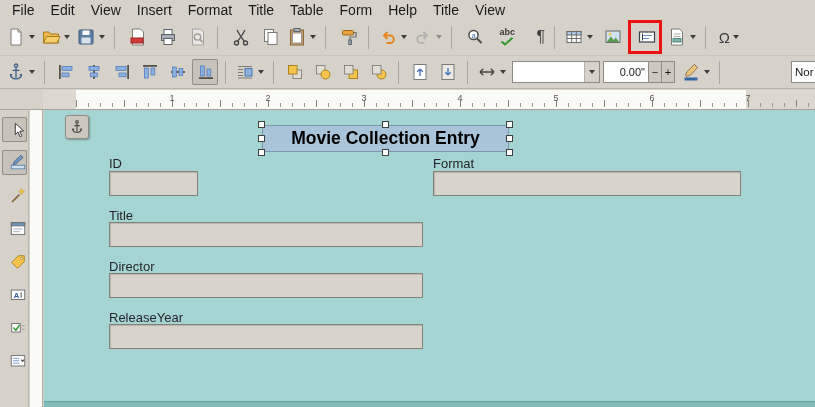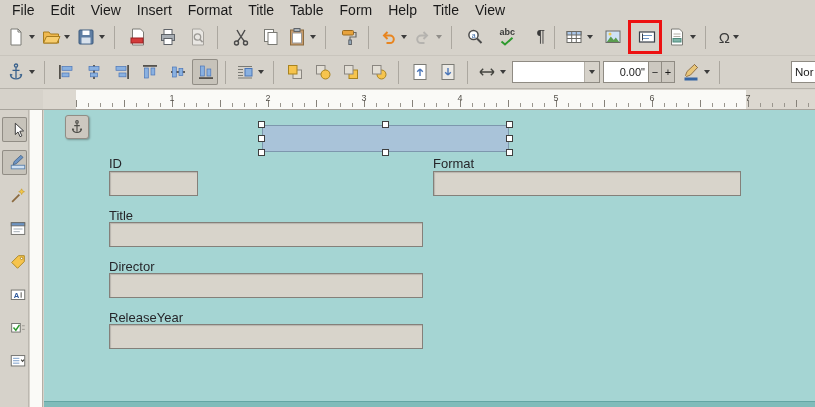--- a/index.html
+++ b/index.html
@@ -438,20 +438,21 @@
 
     <div class="anchor-marker">
       <svg width="16" height="16" viewBox="0 0 20 20">
           <circle cx="10" cy="3.6" r="1.6" fill="none" stroke="#4b4b46" stroke-width="1.4"></circle>
           <path d="M10 5.2V16M6.5 8.3h7M4.3 12.3c.5 2.8 2.8 4.5 5.7 4.5s5.2-1.7 5.7-4.5" fill="none" stroke="#4b4b46" stroke-width="1.4"></path>
           <path d="M4.3 12.3l2 .9M15.7 12.3l-2 .9" stroke="#4b4b46" stroke-width="1.4"></path>
         </svg>
     </div>
 
     <div class="title-obj">
+      <span class="title-text">Movie Collection Entry</span>
       <i class="h h-nw"></i>
       <i class="h h-n"></i>
       <i class="h h-ne"></i>
       <i class="h h-w"></i>
       <i class="h h-e"></i>
       <i class="h h-sw"></i>
       <i class="h h-s"></i>
       <i class="h h-se"></i>
     </div>
 

